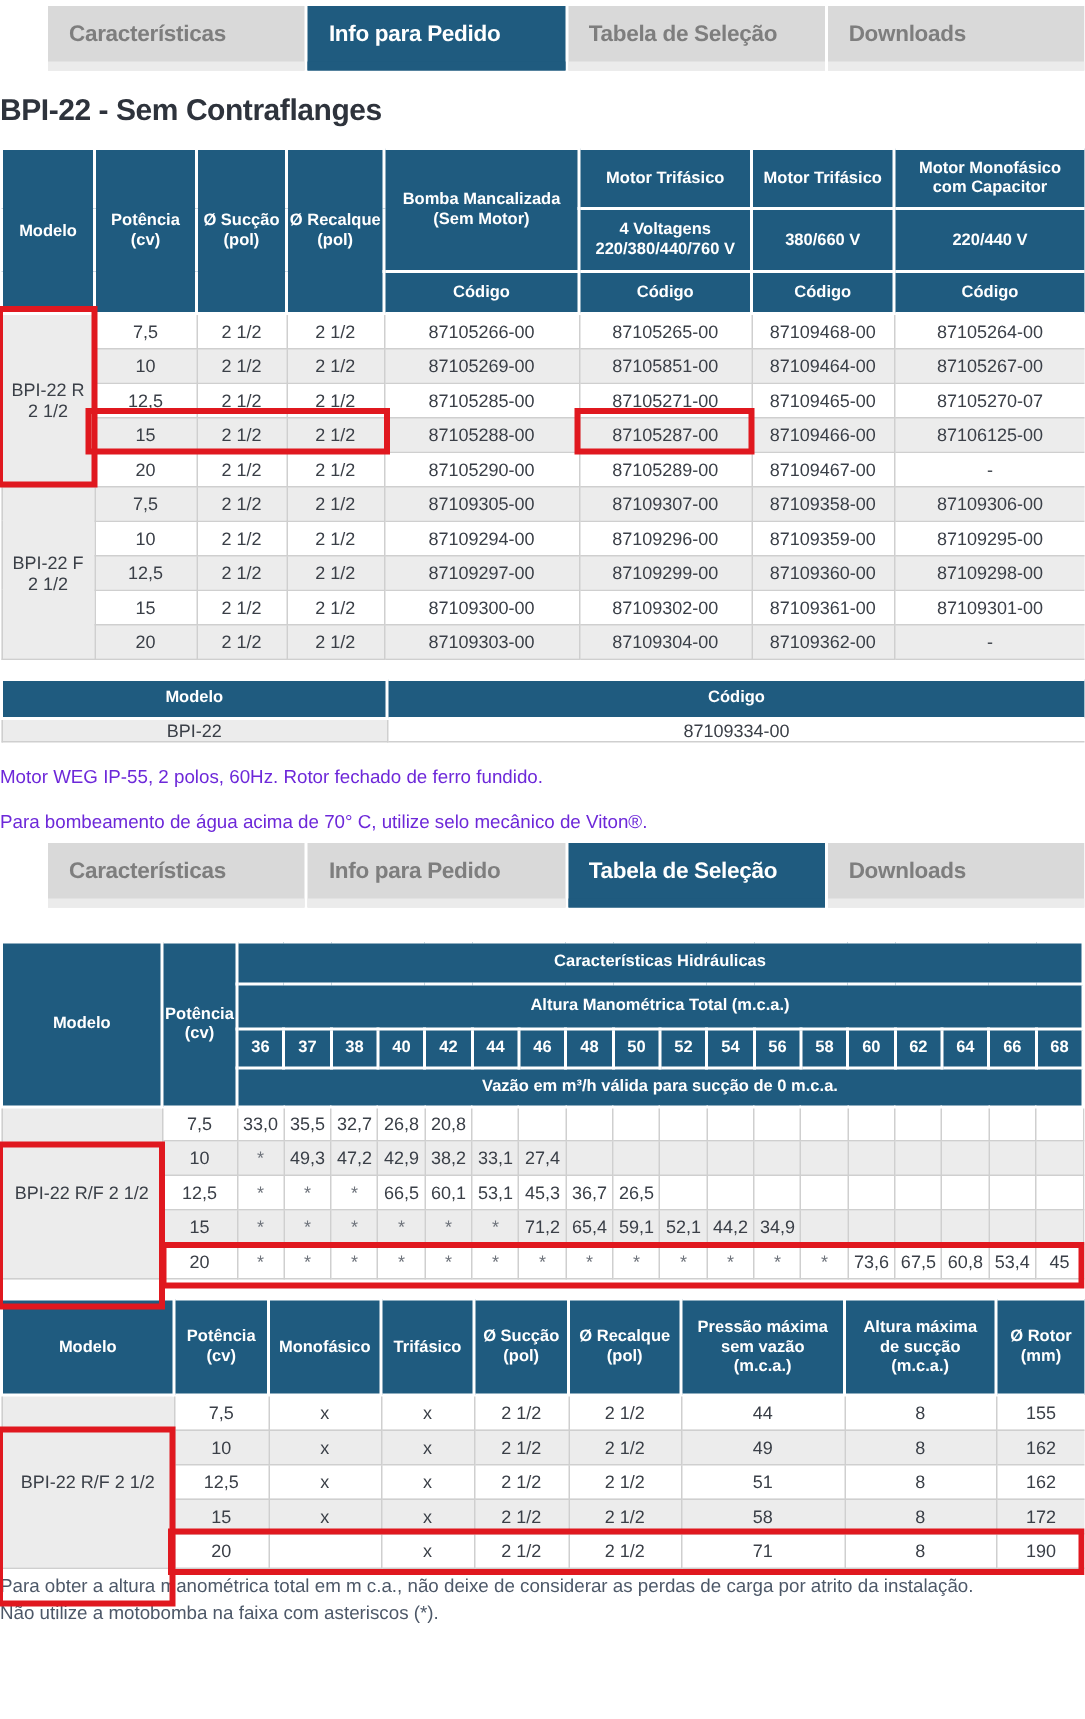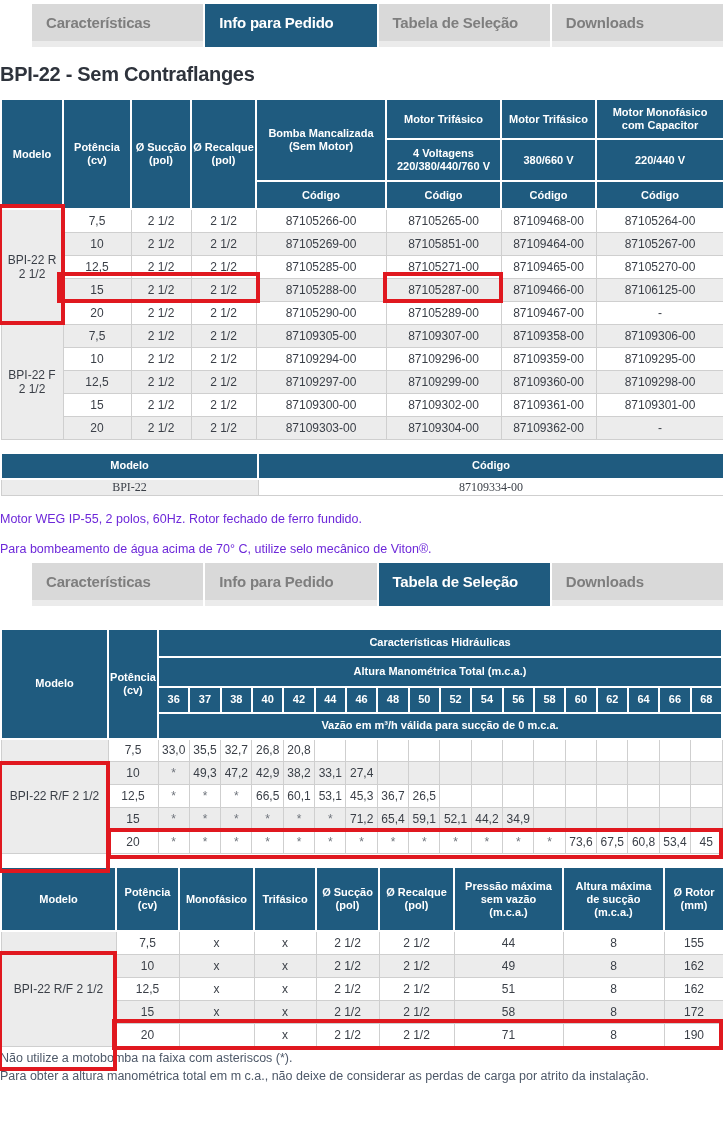--- a/index.html
+++ b/index.html
@@ -32,21 +32,21 @@
   td {
     border:1px solid #cfcfcf; background:#fff;
     font-size:12px; text-align:center; vertical-align:middle; padding:0;
   }
   tr.alt td { background:#ececec; }
   td.model { background:#ececec !important; font-size:12px; color:#3a3f47; }
   .pre { white-space:pre-line; }
   .t1 thead tr.h1 { height:40px; } .t1 thead tr.h2 { height:42px; } .t1 thead tr.h3 { height:28px; }
   .t1 tbody tr, .t3 tbody tr, .t4 tbody tr { height:23px; }
   .t2 { margin-top:12px; }
-  .t2 thead tr { height:26px; } .t2 tbody tr { height:15px;font-family:Liberation Serif, serif; }
+  .t2 thead tr { height:26px; } .t2 tbody tr { height:15px; }
   .t3 { margin-top:22px; }
   .t3 thead tr.h1 { height:28px; } .t3 thead tr.h2 { height:30px; }
   .t3 thead tr.h3 { height:26px; } .t3 thead tr.h4 { height:26px;padding-left:12px; }
   .t4 { margin-top:12px; }
   .t4 thead tr { height:64px; }
   td.ast { color:#6f747c; }
   
   .notes { margin-top:9px; }
   .notes p { margin:16px 0 6px 0; font-size:12.5px; line-height:14px; color:#6d28d9; }
   .tabbar2 { margin-top:7px; }
@@ -131,21 +131,21 @@
         <td>87109464-00</td>
         <td>87105267-00</td>
       </tr>
       <tr>
         <td>12,5</td>
         <td>2 1/2</td>
         <td>2 1/2</td>
         <td>87105285-00</td>
         <td>87105271-00</td>
         <td>87109465-00</td>
-        <td>87105270-00</td>
+        <td>87105270-07</td>
       </tr>
       <tr class="alt">
         <td>15</td>
         <td>2 1/2</td>
         <td>2 1/2</td>
         <td>87105288-00</td>
         <td>87105287-00</td>
         <td>87109466-00</td>
         <td>87106125-00</td>
       </tr>
@@ -488,22 +488,22 @@
         <td>2 1/2</td>
         <td>2 1/2</td>
         <td>71</td>
         <td>8</td>
         <td>190</td>
       </tr>
     </tbody>
 </table>
 
 <div class="footnotes">
+  <p>Para obter a altura manométrica total em m c.a., não deixe de considerar as perdas de carga por atrito da instalação.</p>
   <p>Não utilize a motobomba na faixa com asteriscos (*).</p>
-  <p>Para obter a altura manométrica total em m c.a., não deixe de considerar as perdas de carga por atrito da instalação.</p>
 
 </div>
 
 <div class="redbox" style="left:-2px;top:204px;width:67px;height:121px"></div>
 <div class="redbox" style="left:57px;top:272px;width:203px;height:31px"></div>
 <div class="redbox" style="left:383px;top:272px;width:120px;height:31px"></div>
 <div class="redbox" style="left:-2px;top:761px;width:112px;height:112px"></div>
 <div class="redbox" style="left:107px;top:828px;width:616px;height:31px"></div>
 <div class="redbox" style="left:-2px;top:951px;width:119px;height:120px"></div>
 <div class="redbox" style="left:112px;top:1019px;width:611px;height:31px"></div>

